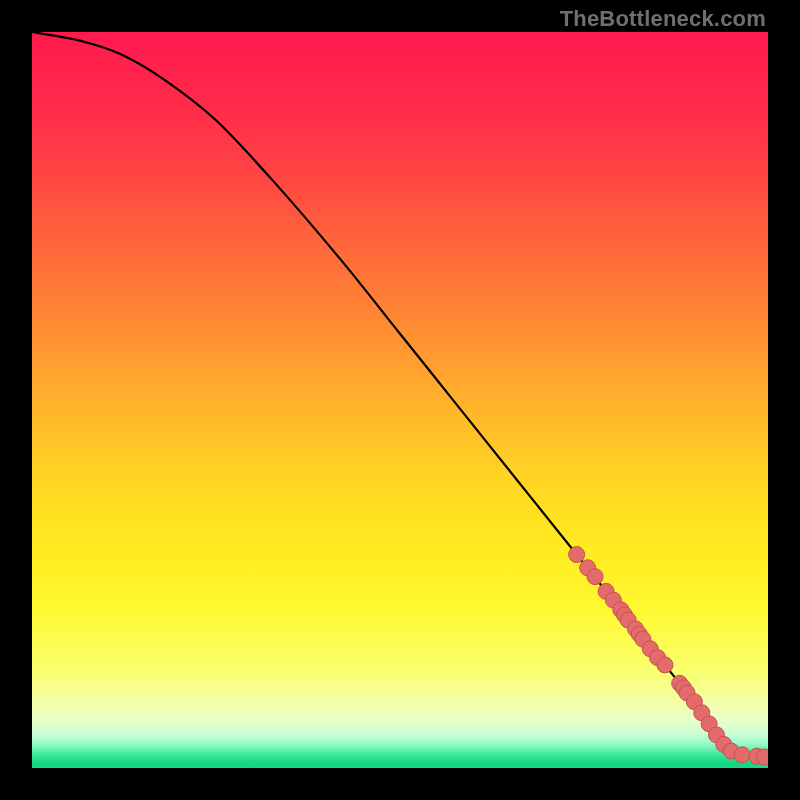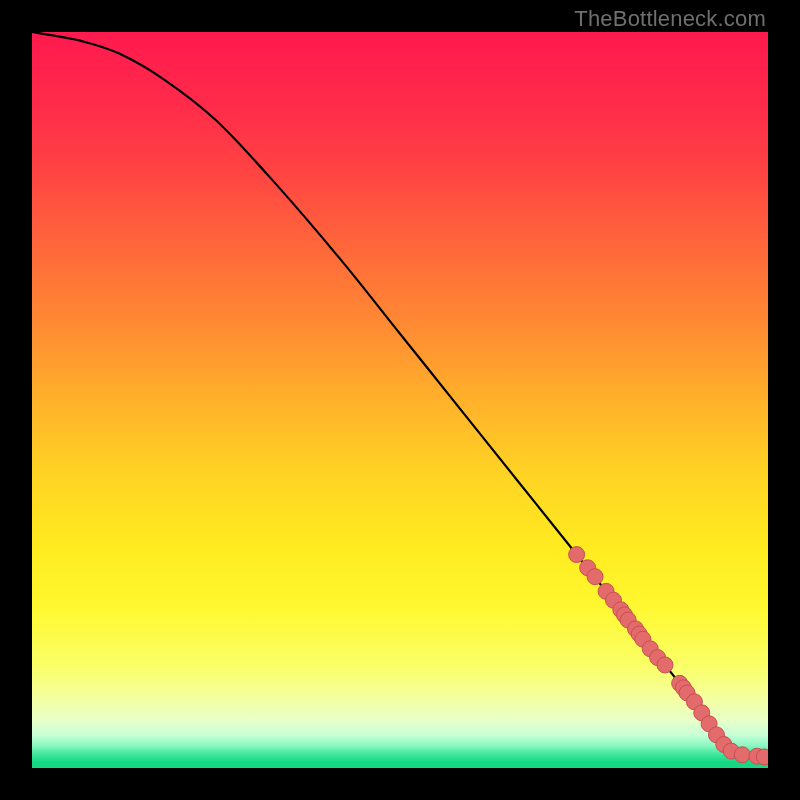--- a/index.html
+++ b/index.html
@@ -40,21 +40,21 @@
     top: 0;
     width: 100%;
     height: 100%;
   }
   .watermark {
     position: absolute;
     top: 6px;
     right: 34px;
     color: #6f6f6f;
     font-size: 22px;
-    font-weight: 400;
+    font-weight: 700;
     letter-spacing: 0.2px;
   }
 </style>
 </head>
 <body>
 
 <div class="frame">
   <div class="plot">
     <svg class="gradient" viewBox="0 0 736 736" preserveAspectRatio="none">
       <defs>

